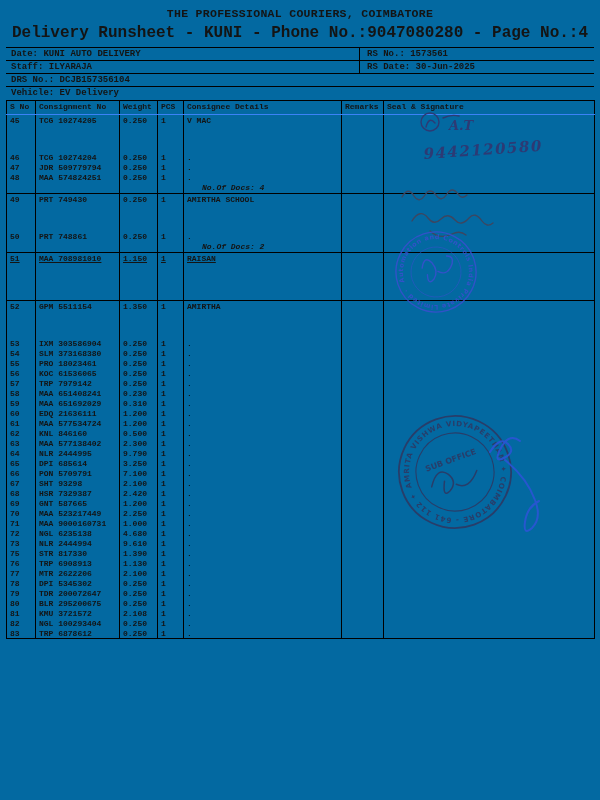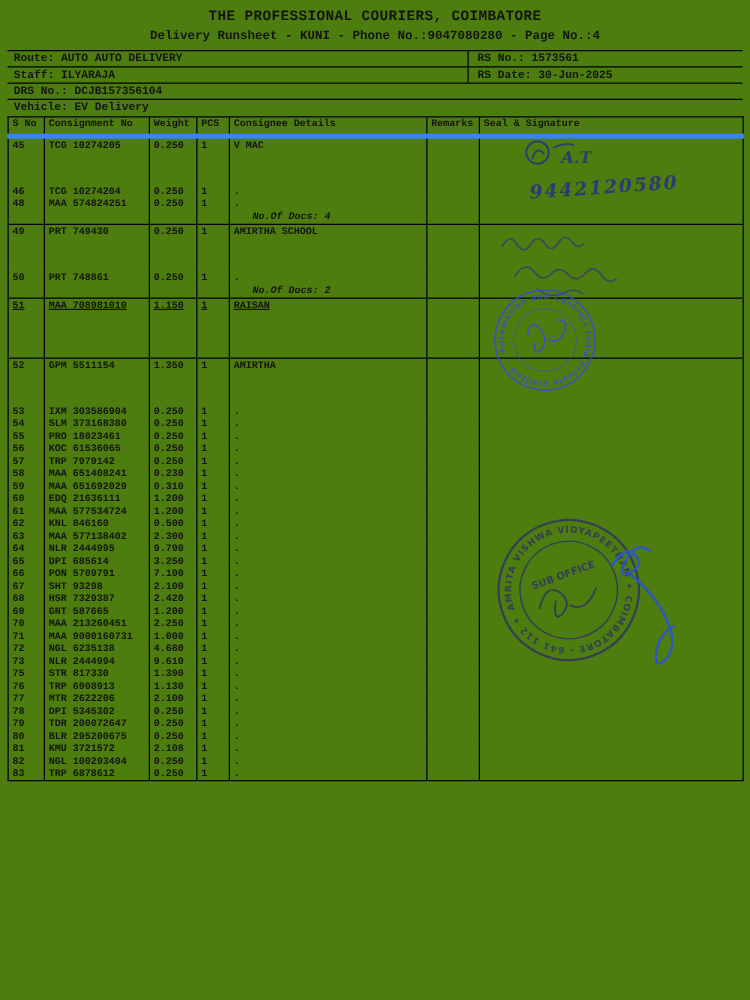--- a/index.html
+++ b/index.html
@@ -1,52 +1,52 @@
 <!DOCTYPE html>
 <html><head>
 <meta charset="utf-8">
 <style>
   html,body{margin:0;padding:0;background:#9a9a9a;}
   .page{
-    width:600px;height:800px;background:#4d7c0f;position:relative;margin:0 auto;
+    width:600px;height:800px;background:#0369a1;position:relative;margin:0 auto;
     font-family:"Liberation Mono","DejaVu Sans Mono",monospace;font-weight:bold;color:#141414;
     overflow:hidden;
   }
   .title{text-align:center;font-size:11.5px;padding-top:7px;letter-spacing:.3px;}
-  .subtitle{text-align:center;font-size:10px;padding-top:4px;padding-bottom:5px;}
+  .subtitle{text-align:center;font-size:16px;padding-top:4px;padding-bottom:5px;}
   .info{margin:0 6px;font-size:9px;}
   .info-row{border-top:1px solid #000;position:relative;height:12px;line-height:12px;padding-left:5px;white-space:nowrap;}
-  .info-right{position:absolute;left:368px;top:0;bottom:0;border-left:1px solid #000;padding-left:7px;}
+  .info-right{position:absolute;left:353px;top:0;bottom:0;border-left:1px solid #000;padding-left:7px;}
   table.runsheet{border-collapse:collapse;margin:1px 6px 0;table-layout:fixed;width:588px;border:1px solid #000;}
   table.runsheet th, table.runsheet td{
     border-left:1px solid #000;font-size:8px;padding:1px 1px 0 3px;text-align:left;
     vertical-align:top;overflow:hidden;white-space:nowrap;font-weight:bold;
   }
   table.runsheet th:first-child, table.runsheet td:first-child{border-left:none;}
-  thead th{border-bottom:4px solid #3b82f6;height:12px;}
+  thead th{border-bottom:1px solid #3b82f6;height:12px;}
   tbody td{height:9px;line-height:9px;}
   tr.first td{height:36px;}
   tr.first.tall td{height:46px;text-decoration:underline;}
   tr.note td{height:10px;font-style:italic;}
   tr.note td:nth-child(5){padding-left:18px;}
   tr.group-end td{border-bottom:1px solid #000;}
   .overlay{position:absolute;left:0;top:0;pointer-events:none;}
   .hand-text{font-family:"DejaVu Serif","Liberation Serif",serif;font-style:italic;}
 </style>
 </head>
 <body>
 
 <div class="page">
 
   <div class="title">THE PROFESSIONAL COURIERS, COIMBATORE</div>
   <div class="subtitle">Delivery Runsheet - KUNI - Phone No.:9047080280 - Page No.:4</div>
 
   <div class="info">
     <div class="info-row">
-      <span>Route: AUTO AUTO DELIVERY</span>
+      <span>Date: KUNI AUTO DELIVERY</span>
       <span class="info-right">RS No.: 1573561</span>
     </div>
     <div class="info-row">
       <span>Staff: ILYARAJA</span>
       <span class="info-right">RS Date: 30-Jun-2025</span>
     </div>
     <div class="info-row">
       <span>DRS No.: DCJB157356104</span>
     </div>
     <div class="info-row">
@@ -88,20 +88,29 @@
         <tr>
           <td>46</td>
           <td>TCG 10274204</td>
           <td>0.250</td>
           <td>1</td>
           <td>.</td>
           <td></td>
           <td></td>
         </tr>
         <tr>
+          <td>47</td>
+          <td>JDR 509779794</td>
+          <td>0.250</td>
+          <td>1</td>
+          <td>.</td>
+          <td></td>
+          <td></td>
+        </tr>
+        <tr>
           <td>48</td>
           <td>MAA 574824251</td>
           <td>0.250</td>
           <td>1</td>
           <td>.</td>
           <td></td>
           <td></td>
         </tr>
         <tr class="note group-end">
           <td></td>
@@ -305,21 +314,21 @@
           <td>69</td>
           <td>GNT 587665</td>
           <td>1.200</td>
           <td>1</td>
           <td>.</td>
           <td></td>
           <td></td>
         </tr>
         <tr>
           <td>70</td>
-          <td>MAA 213260451</td>
+          <td>MAA 523217449</td>
           <td>2.250</td>
           <td>1</td>
           <td>.</td>
           <td></td>
           <td></td>
         </tr>
         <tr>
           <td>71</td>
           <td>MAA 9000160731</td>
           <td>1.000</td>

